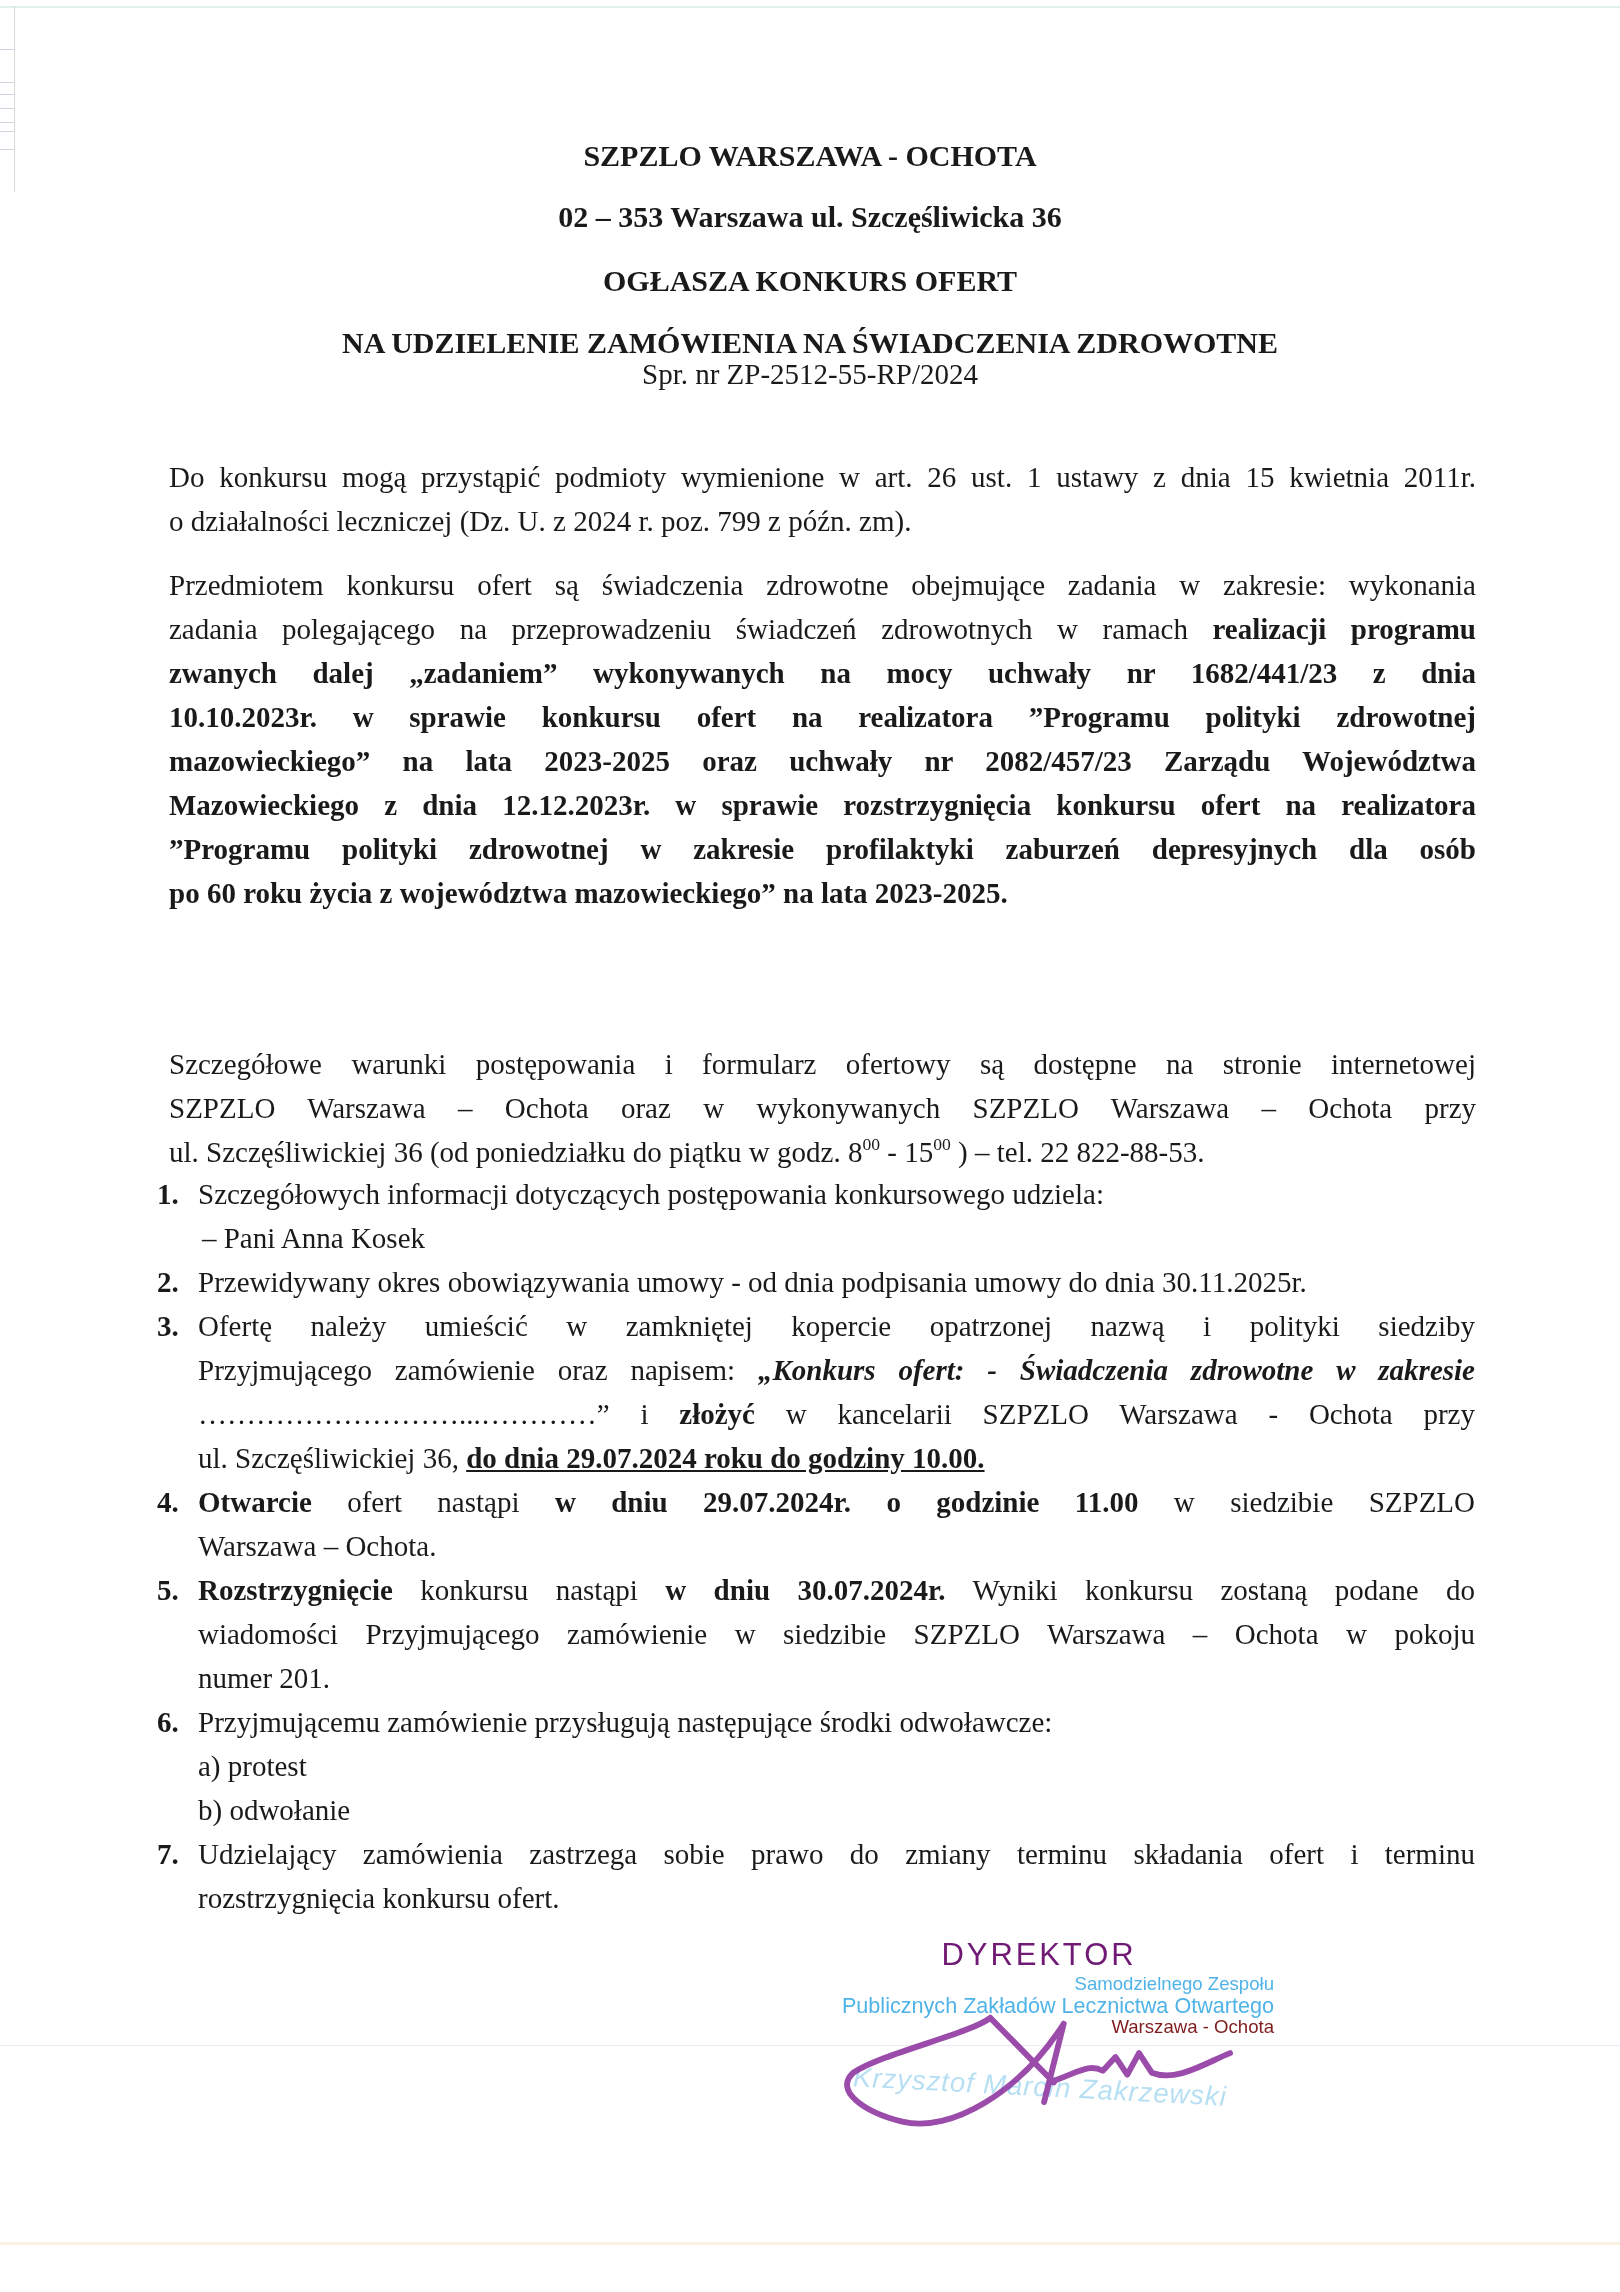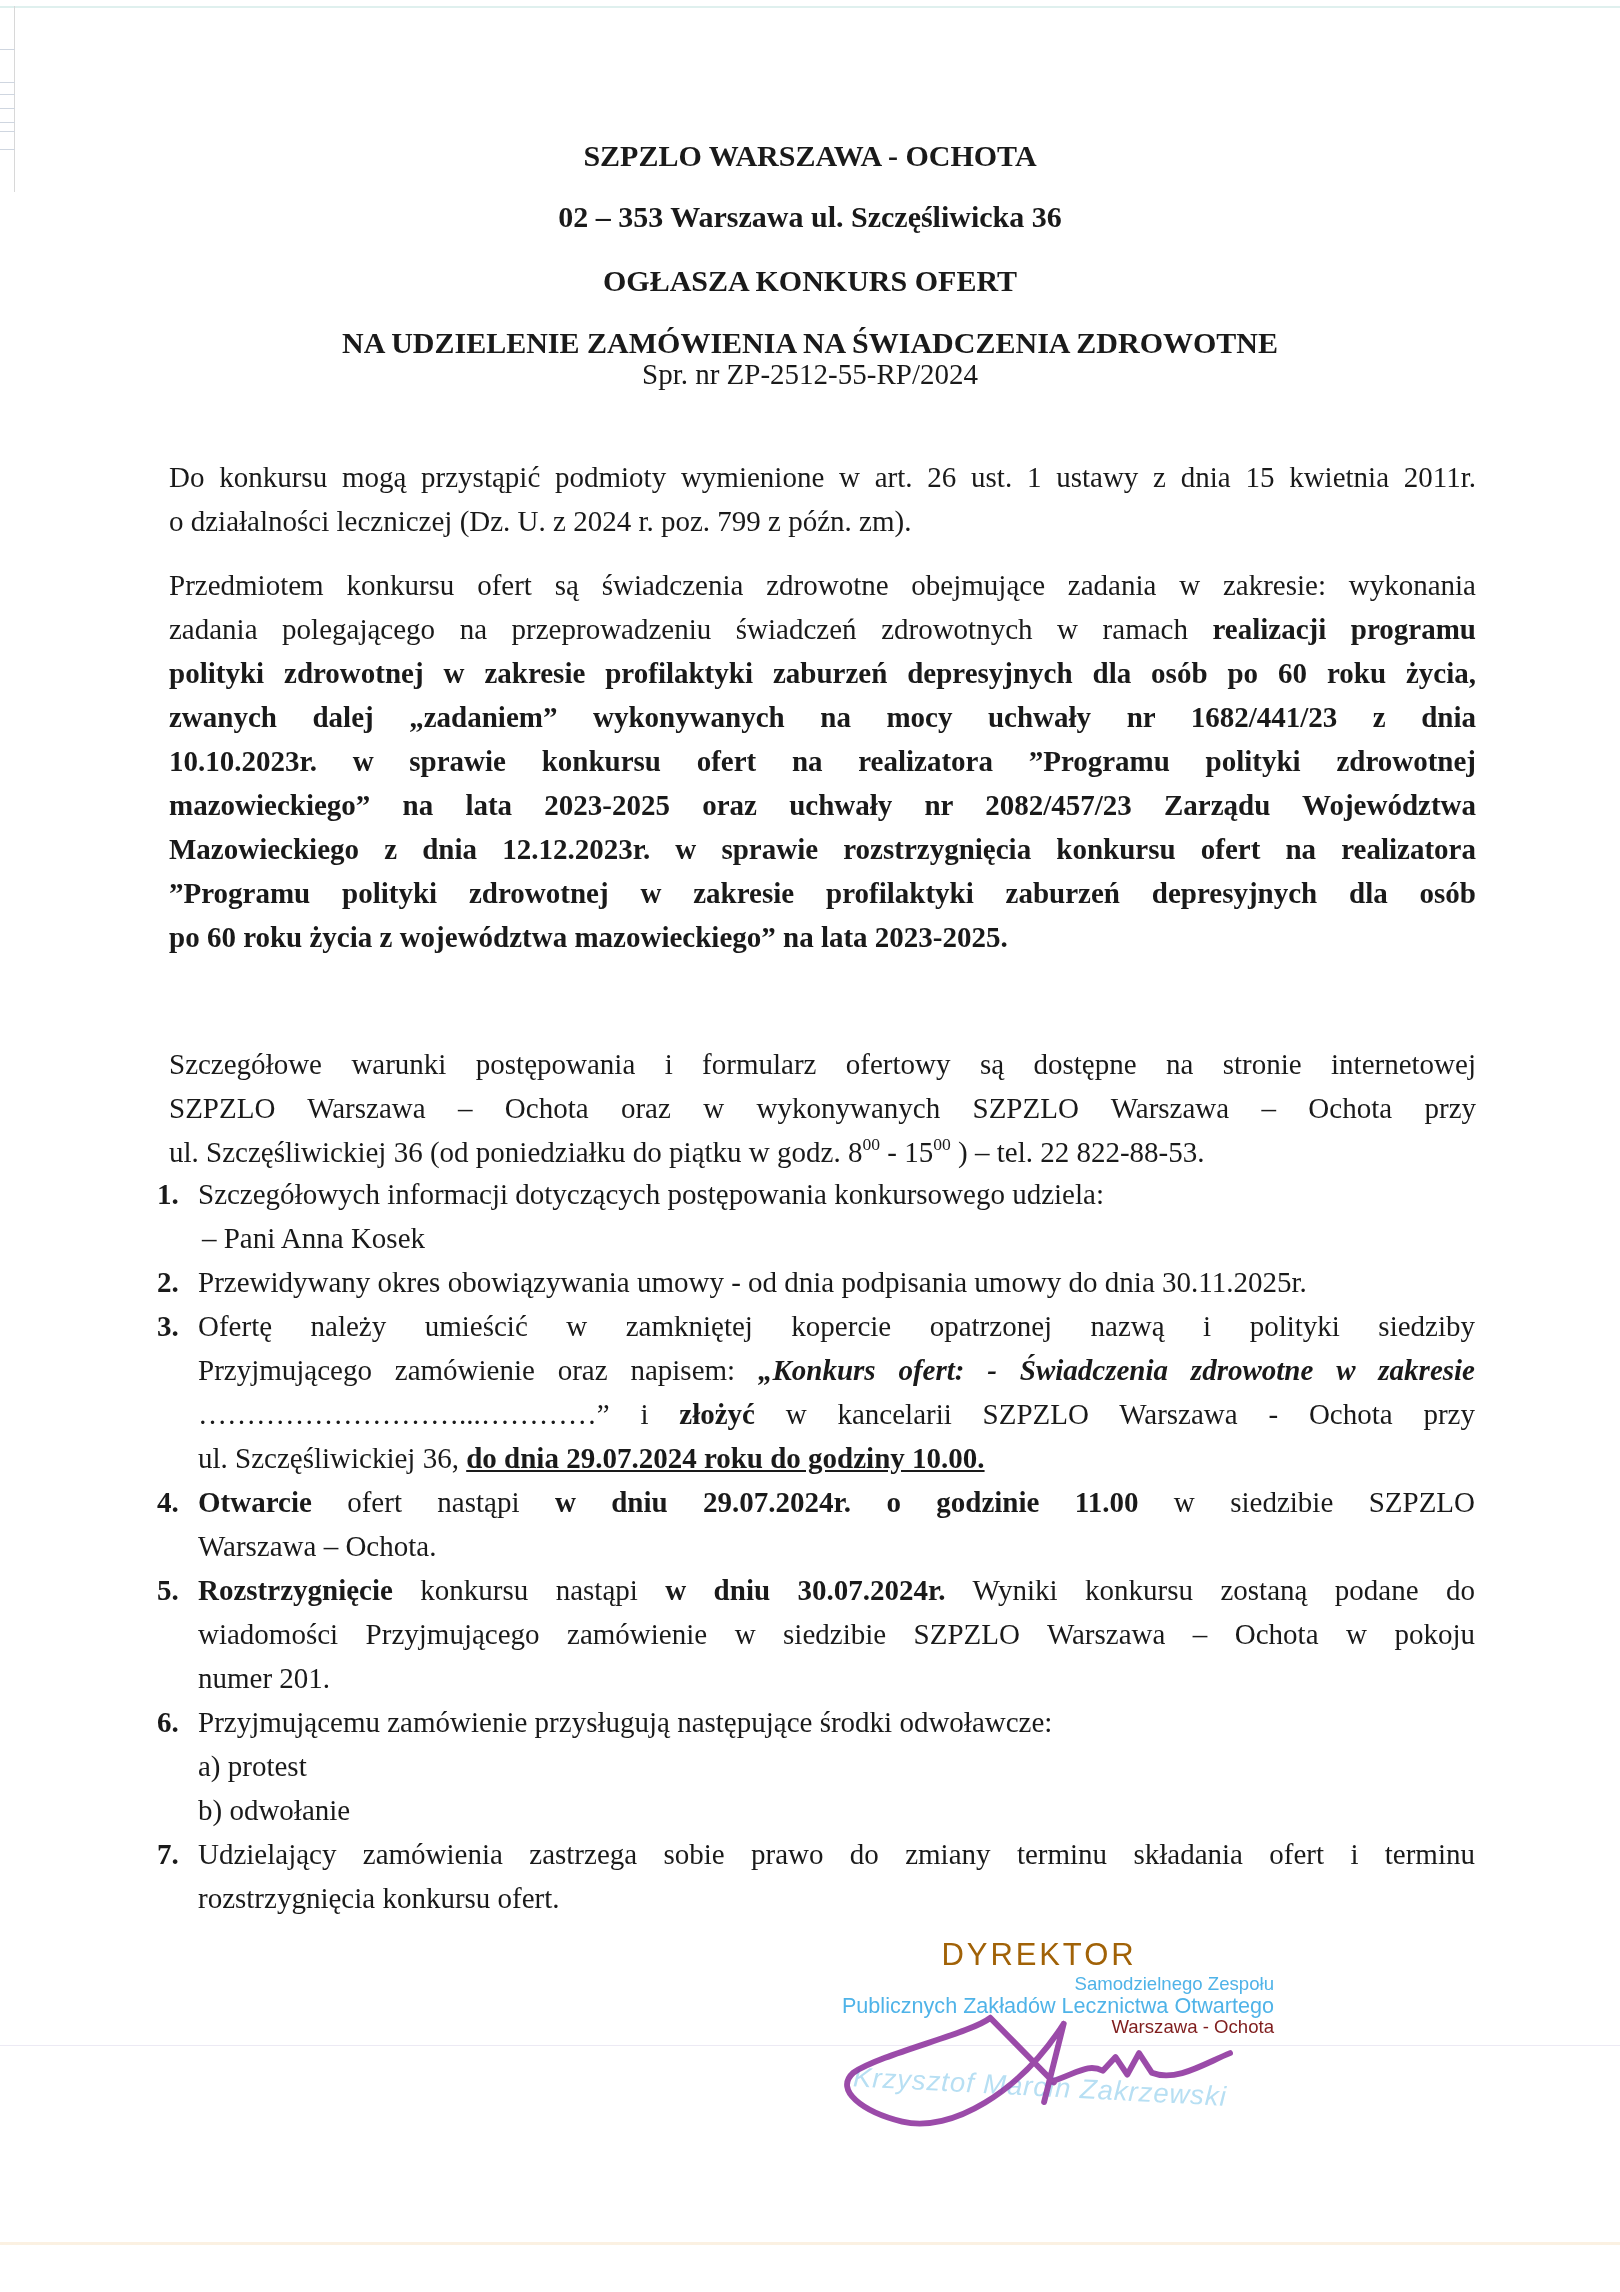--- a/index.html
+++ b/index.html
@@ -27,21 +27,21 @@
   sup { font-size: 17.6px; vertical-align: 11.8px; line-height: 0; }
 
   .list { position: absolute; left: 157px; width: 1318px; font-size: 29px; line-height: 44px; }
   .item { position: relative; padding-left: 41px; }
   .item .num { position: absolute; left: 0; top: 0; font-weight: bold; }
   .item .line { display: block; height: 44px; white-space: nowrap; text-align: justify; text-align-last: justify; }
   .item .line.last { text-align-last: left; }
   .sub { display: block; height: 44px; white-space: nowrap; }
 
   .stamp { position: absolute; left: 804px; top: 1936px; width: 470px; text-align: center; color: #4fb3e8; font-family: "Liberation Sans", "DejaVu Sans", sans-serif; }
-  .stamp .title { font-size: 31px; letter-spacing: 2.9px; color: #a16207; line-height: 37px; }
+  .stamp .title { font-size: 31px; letter-spacing: 2.9px; color: #701a75; line-height: 37px; }
   .stamp .l { font-size: 18.6px; line-height: 21.6px; text-align: right; }
   .stamp .l.big { font-size: 21.6px; }
   .stamp .fade { color: #7f1d1d; }
   .signer { position: absolute; left: 853px; top: 2071px; font-family: "Liberation Sans", "DejaVu Sans", sans-serif; font-style: italic; font-size: 27.4px; color: #b7dff3; letter-spacing: 1px; transform: rotate(3deg); }
   .signature { position: absolute; left: 843px; top: 2014px; width: 412px; height: 137px; }
 </style>
 </head>
 <body>
 
 <div class="scan-top"></div>
@@ -61,21 +61,20 @@
 <div class="center h-norm" style="top:358px">Spr. nr ZP-2512-55-RP/2024</div>
 
 <div class="para" style="top:455px">
   <span class="line">Do konkursu mogą przystąpić podmioty wymienione w art. 26 ust. 1 ustawy z dnia 15 kwietnia 2011r.</span>
   <span class="line last">o działalności leczniczej (Dz. U. z 2024 r. poz. 799 z późn. zm).</span>
 </div>
 
 <div class="para" style="top:563px">
   <span class="line">Przedmiotem konkursu ofert są świadczenia zdrowotne obejmujące zadania w zakresie: wykonania</span>
   <span class="line"><span>zadania polegającego na przeprowadzeniu świadczeń zdrowotnych w ramach </span><span class="b">realizacji programu</span></span>
-  <span class="line b">polityki zdrowotnej w zakresie profilaktyki zaburzeń depresyjnych dla osób po 60 roku życia,</span>
   <span class="line b">zwanych dalej „zadaniem” wykonywanych na mocy uchwały nr 1682/441/23 z dnia</span>
   <span class="line b">10.10.2023r. w sprawie konkursu ofert na realizatora ”Programu polityki zdrowotnej</span>
   <span class="line b">mazowieckiego” na lata 2023-2025  oraz uchwały nr 2082/457/23 Zarządu Województwa</span>
   <span class="line b">Mazowieckiego z dnia 12.12.2023r. w sprawie rozstrzygnięcia konkursu ofert na realizatora</span>
   <span class="line b">”Programu polityki zdrowotnej w zakresie profilaktyki zaburzeń depresyjnych dla osób</span>
   <span class="line b last">po 60 roku życia z województwa mazowieckiego” na lata 2023-2025.</span>
 </div>
 
 <div class="para" style="top:1042px">
   <span class="line">Szczegółowe warunki postępowania i formularz ofertowy są dostępne na stronie internetowej</span>

